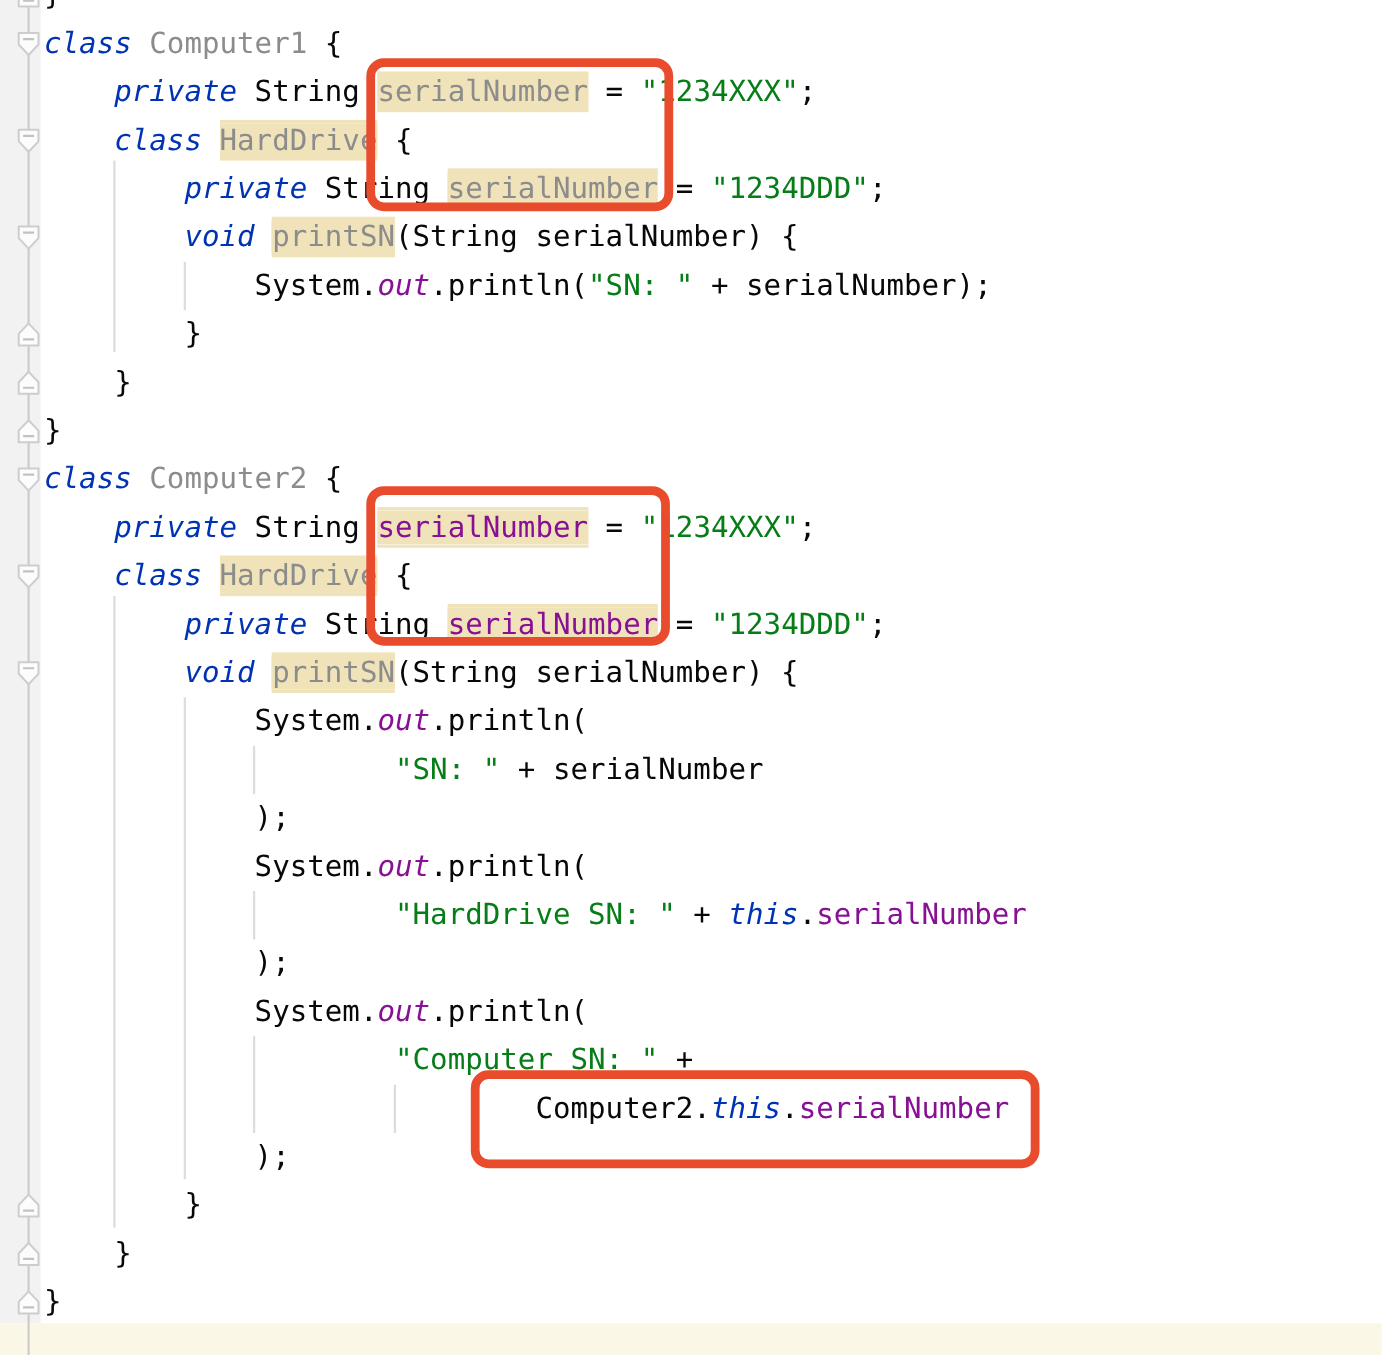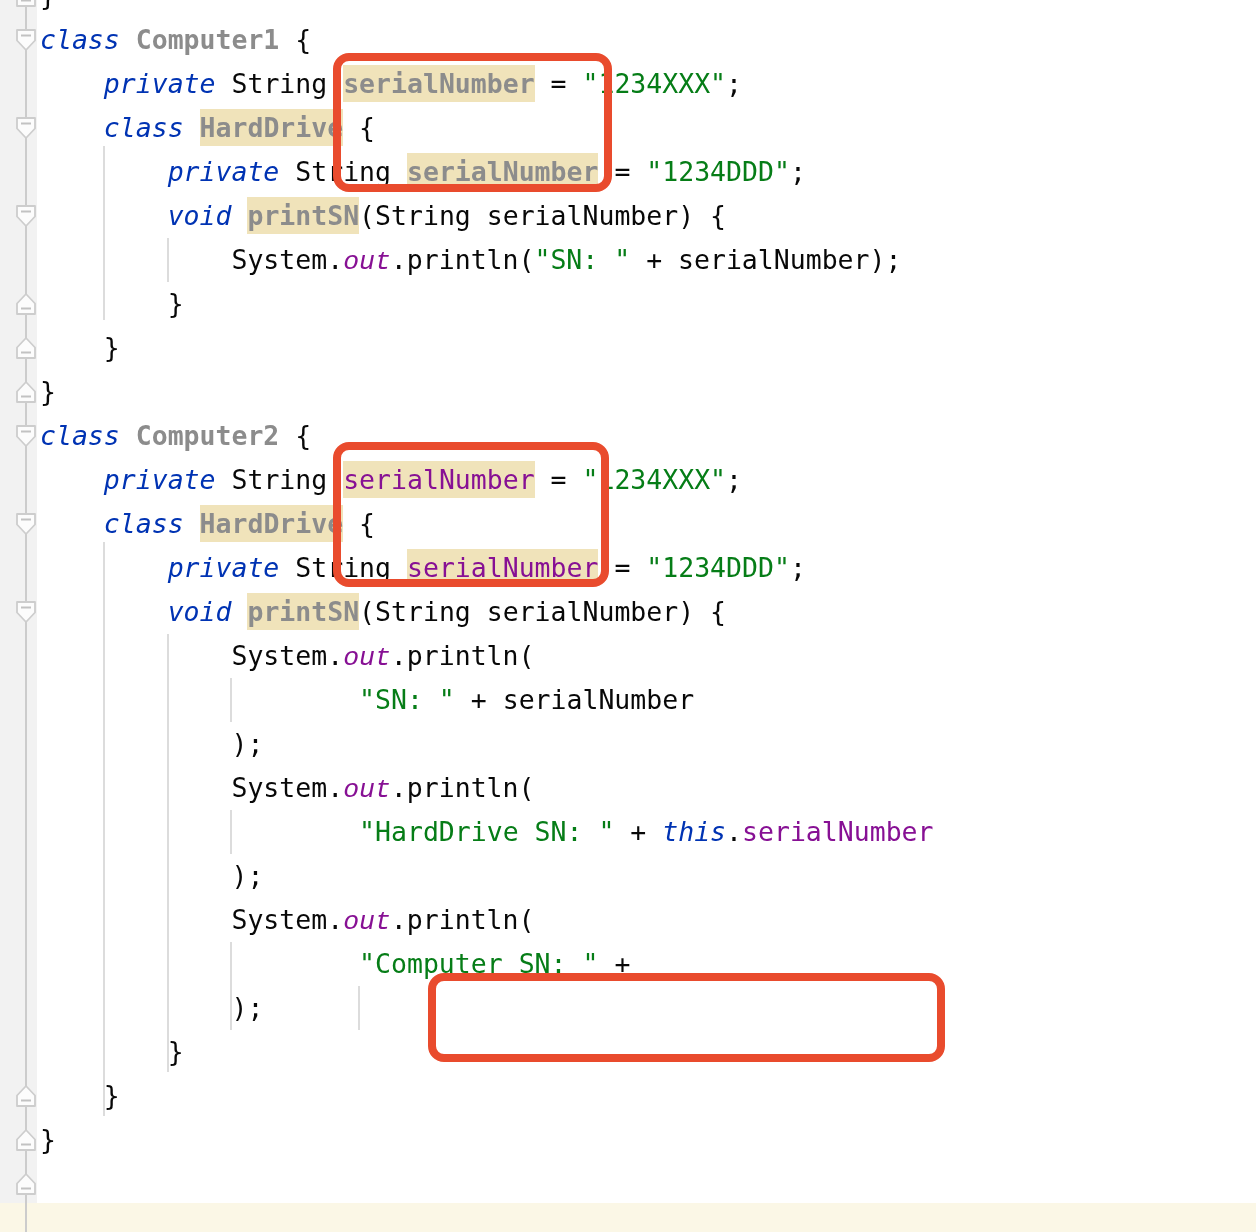--- a/index.html
+++ b/index.html
@@ -22,24 +22,24 @@
   }
   .code{
     position:absolute;left:40px;top:-26px;z-index:4;
     font-size:26.5px;
   }
   .line{
     height:44px;line-height:44px;white-space:pre;
   }
   .seg-k{color:var(--kw,#0033B3);font-style:italic;}
   .seg-p{color:var(--plain,#080808);}
-  .seg-g{color:var(--unused,#8C8C8C);font-weight:bold;}
+  .seg-g{color:var(--unused,#8C8C8C);}
   .seg-f{color:var(--field,#871094);}
   .seg-s{color:var(--string,#067D17);}
-  .seg-o{color:var(--field,#871094);font-style:italic;font-family:Liberation Mono, monospace;}
+  .seg-o{color:var(--field,#871094);font-style:italic;}
   .hl{
     background:var(--hl-bg,#F0E3BA);
     box-shadow:0 3px 0 var(--hl-bg,#F0E3BA), 0 -3px 0 var(--hl-bg,#F0E3BA);
   }
   .indent-guide{
     position:absolute;width:2px;background:var(--guide,#DCDCDC);z-index:3;
   }
   .callout-box{
     position:absolute;border:8px solid var(--red,#E94B2D);
     border-radius:16px;background:transparent;z-index:6;
@@ -82,20 +82,21 @@
     <div class="line"><span class="seg-p">        </span><span class="seg-k">private </span><span class="seg-p">String </span><span class="seg-f hl">serialNumber</span><span class="seg-p"> = </span><span class="seg-s">"1234DDD"</span><span class="seg-p">;</span></div>
     <div class="line"><span class="seg-p">        </span><span class="seg-k">void </span><span class="seg-g hl">printSN</span><span class="seg-p">(String serialNumber) {</span></div>
     <div class="line"><span class="seg-p">            System.</span><span class="seg-o">out</span><span class="seg-p">.println(</span></div>
     <div class="line"><span class="seg-p">                    </span><span class="seg-s">"SN: "</span><span class="seg-p"> + serialNumber</span></div>
     <div class="line"><span class="seg-p">            );</span></div>
     <div class="line"><span class="seg-p">            System.</span><span class="seg-o">out</span><span class="seg-p">.println(</span></div>
     <div class="line"><span class="seg-p">                    </span><span class="seg-s">"HardDrive SN: "</span><span class="seg-p"> + </span><span class="seg-k">this</span><span class="seg-p">.</span><span class="seg-f">serialNumber</span></div>
     <div class="line"><span class="seg-p">            );</span></div>
     <div class="line"><span class="seg-p">            System.</span><span class="seg-o">out</span><span class="seg-p">.println(</span></div>
     <div class="line"><span class="seg-p">                    </span><span class="seg-s">"Computer SN: "</span><span class="seg-p"> +</span></div>
+    <div class="line"><span class="seg-p">                            Computer2.</span><span class="seg-k">this</span><span class="seg-p">.</span><span class="seg-f">serialNumber</span></div>
     <div class="line"><span class="seg-p">            );</span></div>
     <div class="line"><span class="seg-p">        }</span></div>
     <div class="line"><span class="seg-p">    }</span></div>
     <div class="line"><span class="seg-p">}</span></div>
   </div>
 <div id="markers-mount">
     <div class="fold-marker" style="top: -16px;"><svg width="22" height="24" viewBox="0 0 22 24">
         <path d="M2 22 H20 V11.5 L11 2 L2 11.5 Z" fill="#FCFCFC" stroke="#CDCDCD" stroke-width="1.8" stroke-linejoin="round"></path>
         <line x1="6" y1="16.5" x2="16" y2="16.5" stroke="#C2C2C2" stroke-width="2"></line>
       </svg></div>

